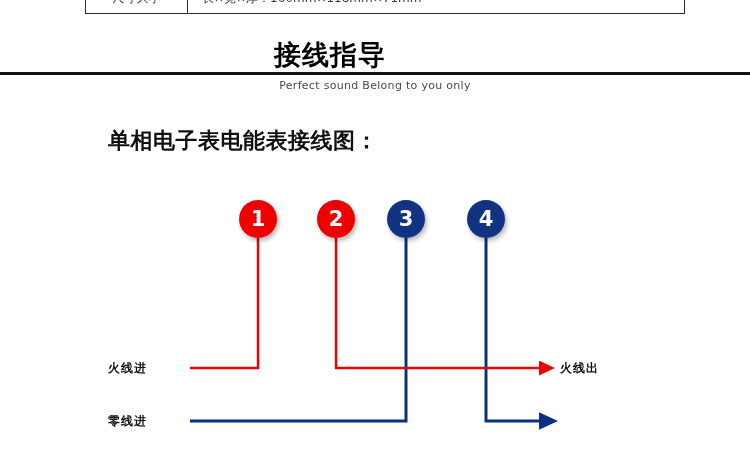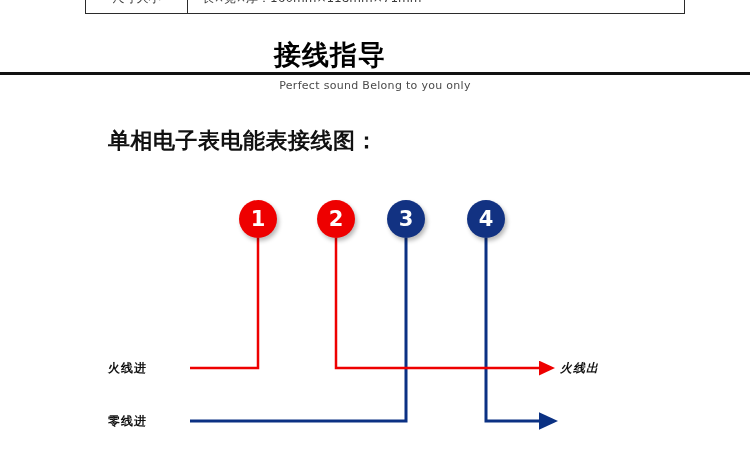--- a/index.html
+++ b/index.html
@@ -182,15 +182,15 @@
   </div>
   <div class="terminal-badge" style="left:387px; top:200px; background:#123282;">
     <span>3</span>
   </div>
   <div class="terminal-badge" style="left:467px; top:200px; background:#123282;">
     <span>4</span>
   </div>
 
   <div class="wire-label" style="left:108px; top:355px;">火线进</div>
   <div class="wire-label" style="left:108px; top:408px;">零线进</div>
-  <div class="wire-label" style="left:560px; top:355px;font-style:italic;">火线出</div>
+  <div class="wire-label" style="left:560px; top:355px;">火线出</div>
 
 </div>
 
 </body></html>

